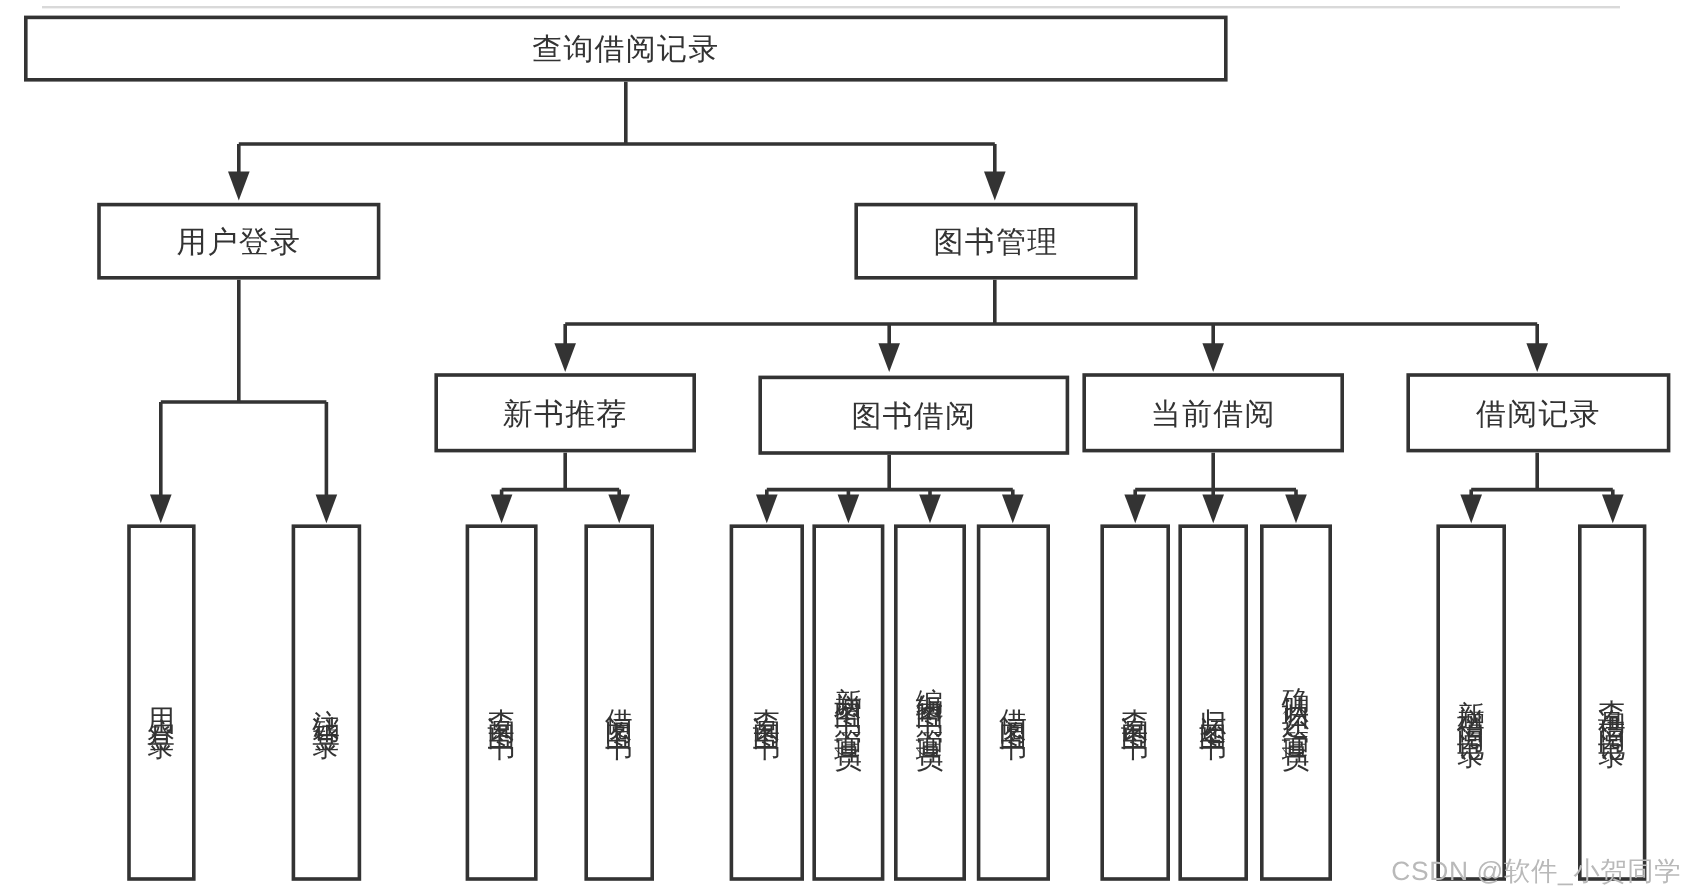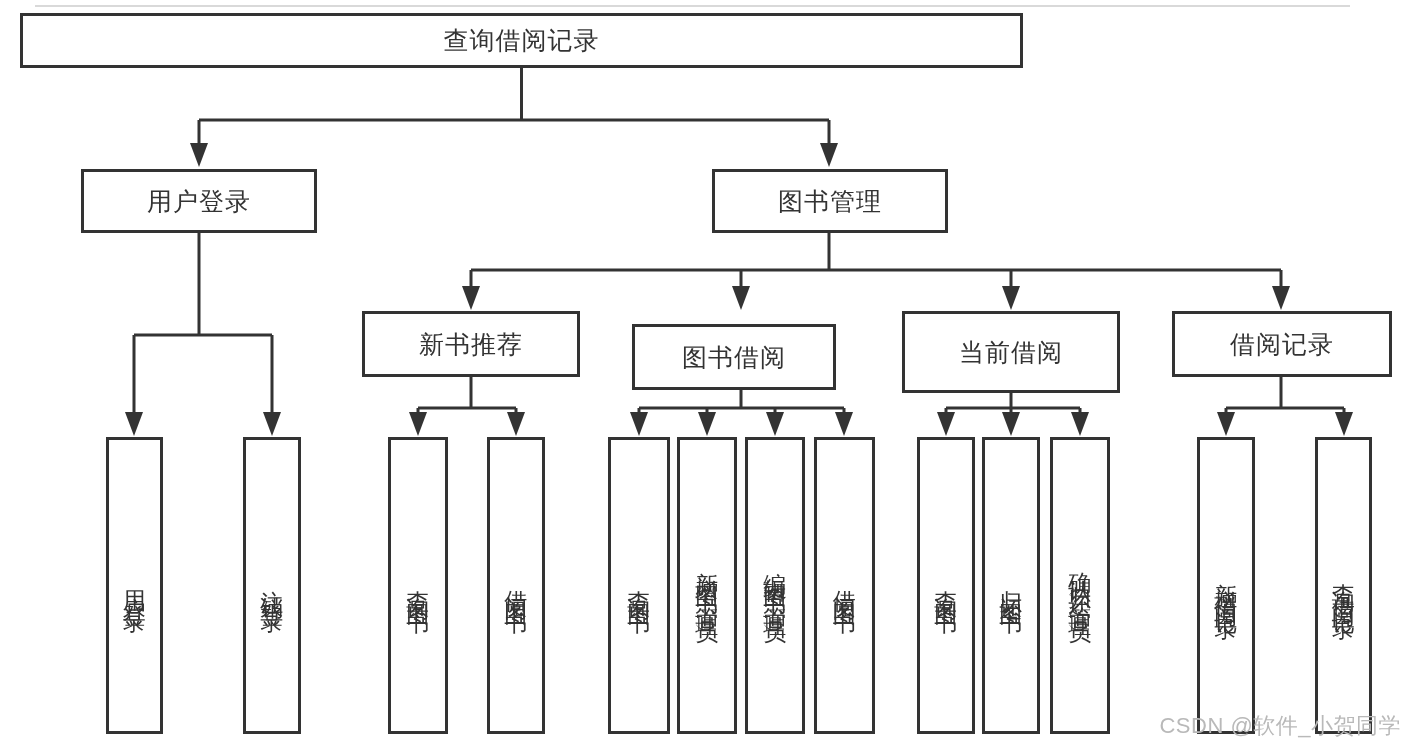--- a/index.html
+++ b/index.html
@@ -120,24 +120,24 @@
   <div class="box" style="left:81px; top:169px; width:236px; height:64px;">
     <span class="hlabel">用户登录</span>
   </div>
   <div class="box" style="left:362px; top:311px; width:218px; height:66px;">
     <span class="hlabel">新书推荐</span>
   </div>
 
   <div class="box" style="left:712px; top:169px; width:236px; height:64px;">
     <span class="hlabel">图书管理</span>
   </div>
-  <div class="box" style="left:632px; top:324px; width:204px; height:66px;">
+  <div class="box" style="left:632px; top:313px; width:259px; height:66px;">
     <span class="hlabel">图书借阅</span>
   </div>
-  <div class="box" style="left:902px; top:311px; width:218px; height:82px;">
+  <div class="box" style="left:902px; top:311px; width:218px; height:66px;">
     <span class="hlabel">当前借阅</span>
   </div>
   <div class="box" style="left:1172px; top:311px; width:220px; height:66px;text-align:right;">
     <span class="hlabel">借阅记录</span>
   </div>
 
   <div class="box" style="left:106px; top:437px; width:57px; height:297px;">
     <span class="vtext">用户登录</span>
   </div>
   <div class="box" style="left:243px; top:437px; width:58px; height:297px;">

